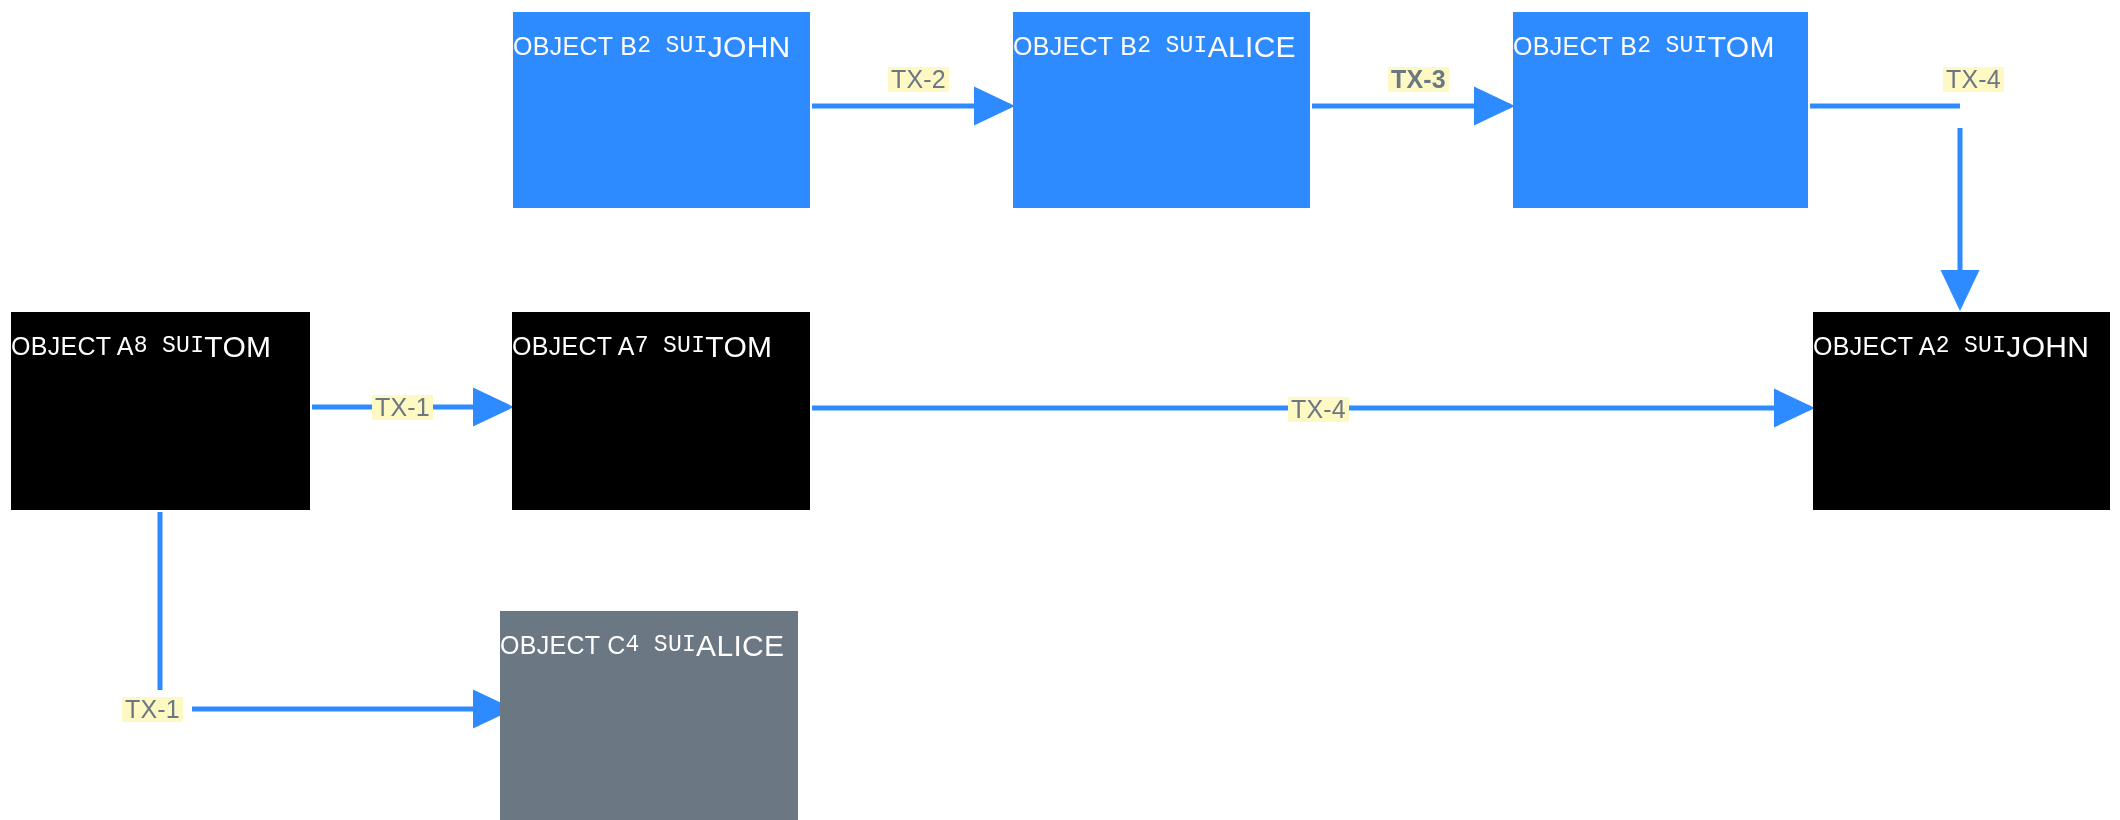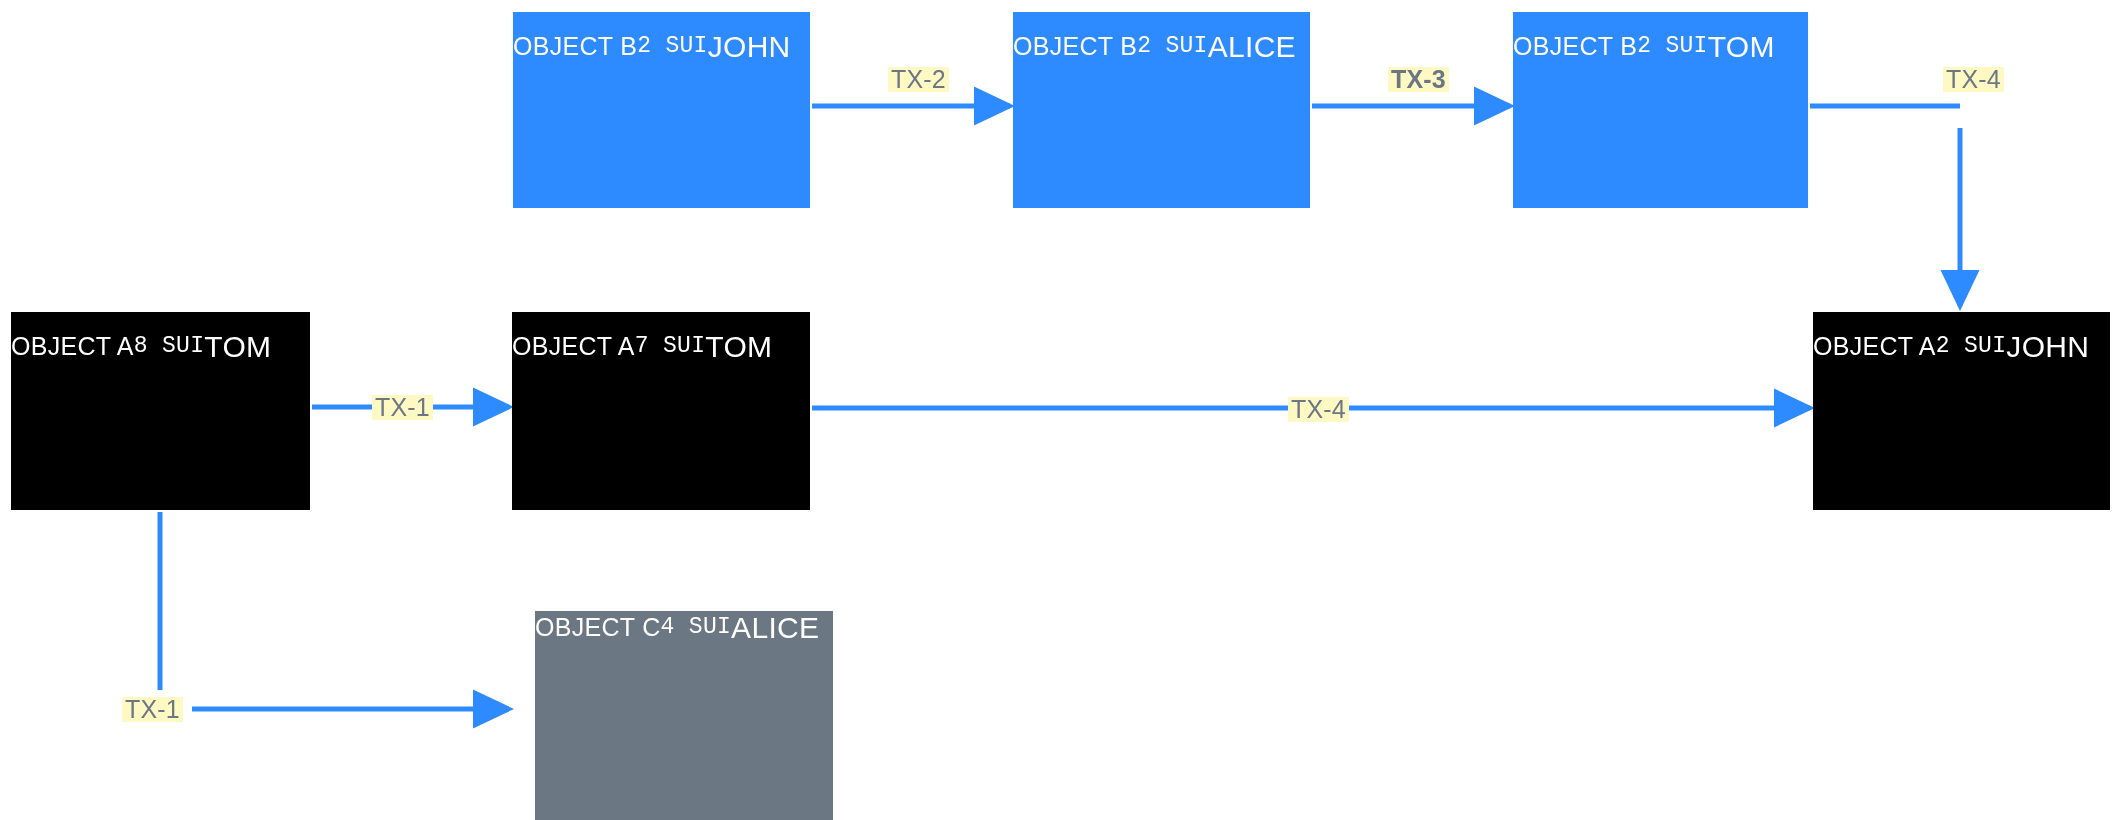--- a/index.html
+++ b/index.html
@@ -44,21 +44,21 @@
   .node.black { background:#000000; }
   .node.gray  { background:#6c7784; }
 
   
   #node-b1 { left:513px;  top:12px;  width:297px; height:196px; padding-top:18px; }
   #node-b2 { left:1013px; top:12px;  width:297px; height:196px; padding-top:18px; }
   #node-b3 { left:1513px; top:12px;  width:295px; height:196px; padding-top:18px; }
   #node-a1 { left:11px;   top:312px; width:299px; height:198px; padding-top:18px; }
   #node-a2 { left:512px;  top:312px; width:298px; height:198px; padding-top:18px; }
   #node-a3 { left:1813px; top:312px; width:297px; height:198px; padding-top:18px; }
-  #node-c1 { left:535px;  top:611px; width:298px; height:209px; }
+  #node-c1 { left:500px;  top:611px; width:298px; height:209px; padding-top:18px; }
 
   .node .gap { height:24px; }
 
   
   .edge-label {
     position:absolute;
     color:#6c7784;
     font-size:25px;
     line-height:25px;
     letter-spacing:0.2px;

